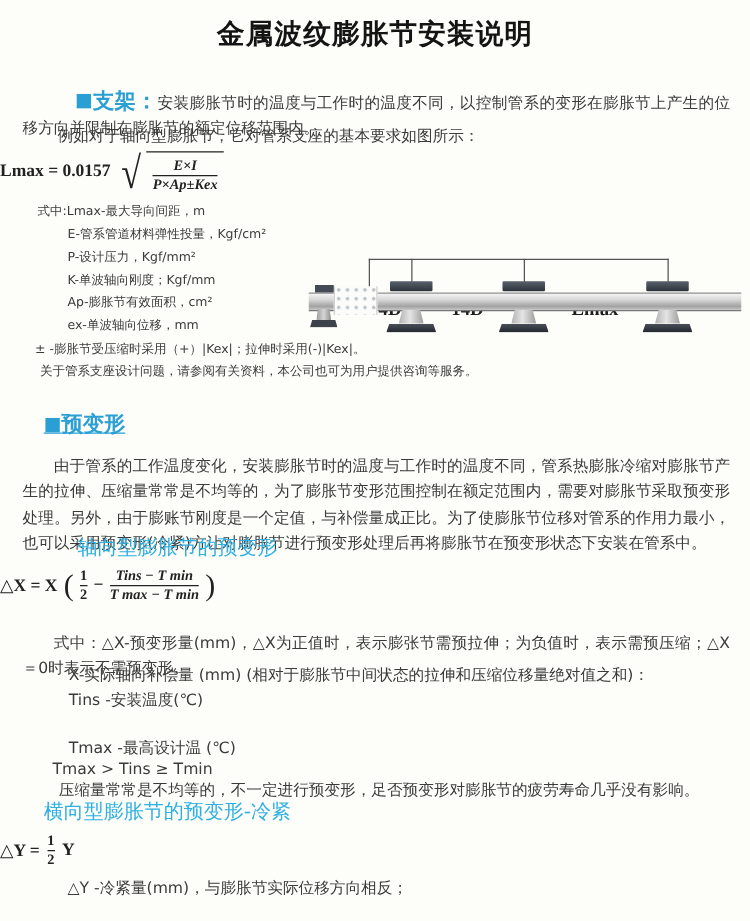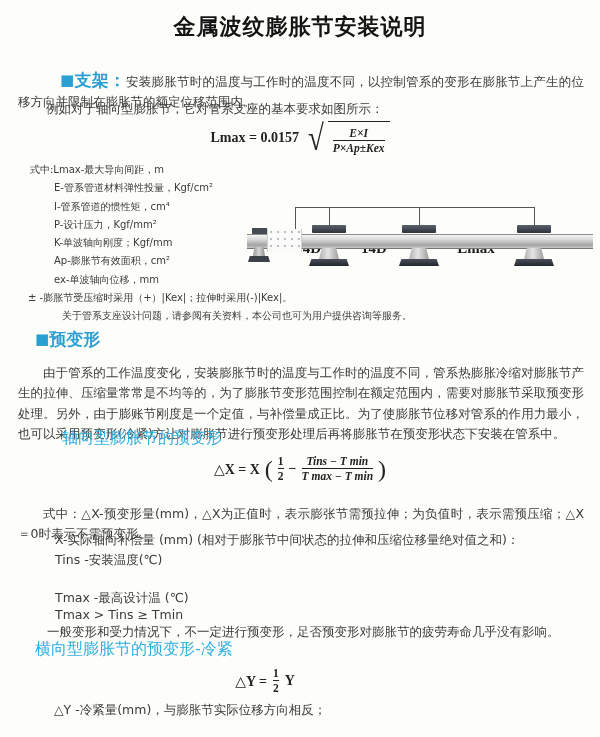--- a/index.html
+++ b/index.html
@@ -12,38 +12,38 @@
     position:absolute; top:12px; left:0; width:100%;
     text-align:center; font-size:22px; font-weight:bold; color:#141414; letter-spacing:1px;
   }
   .para{font-size:12.5px; line-height:20px; text-align:justify;}
   .support-para{position:absolute; top:57px; left:18px; width:566px; text-indent:42px;}
   .marker{color:#2a9fd4; font-size:15px; vertical-align:1px;}
   .sec-label{color:#2a9fd4; font-size:17px; font-weight:bold;}
   .example-line{position:absolute; top:101px; left:46px; font-size:12.5px;}
 
   
-  .formula-row{position:absolute; left:0; width:100%; display:flex; justify-content:center; align-items:center;
+  .formula-row{position:absolute; left:0; width:100%; display:flex; justify-content:flex-start; align-items:center;
     font-family:"Liberation Serif","DejaVu Serif",serif; color:#222;}
   .f-lmax{top:118px; height:40px; gap:7px;}
   .f-lhs{font-weight:bold; font-size:14px;}
   .sqrt-sign{font-size:36px; font-weight:400; line-height:34px; margin-right:-5px; transform:scaleX(.8);}
   .sqrt-body{border-top:1.6px solid #222; padding:1px 5px 0 5px;}
   .frac{display:inline-flex; flex-direction:column; align-items:center; font-size:11.5px; font-weight:bold; font-style:italic; line-height:13px;}
   .frac .den{border-top:1px solid #222; padding-top:1px;}
   .frac.noital{font-style:normal;}
   .f-dx{top:450px; height:38px; gap:5px;}
   .f-dy{top:664px; height:34px; gap:6px; padding-right:70px; box-sizing:border-box;}
   .paren{font-size:24px; font-weight:400; line-height:24px;}
 
   
   .defs{position:absolute; top:161px; left:30px; font-size:10px; line-height:18.3px; white-space:nowrap;}
   .defs .ind{margin-left:24px;}
   .defs .pm{margin-left:-2px;}
-  .defs .note{margin-left:32px;}
+  .defs .note{margin-left:2px;}
 
   
   .diagram{position:absolute; top:192px; left:247px; width:346px; height:96px;}
   .dim-line{position:absolute; top:15px; left:48px; width:240px; height:1px; background:#555;}
   .tick{position:absolute; top:15px; width:1px; height:23px; background:#555;}
   .dlabel{position:absolute; top:0px; transform:translateX(-50%);
     font-family:"Liberation Serif","DejaVu Serif",serif; font-weight:bold; font-size:15px; color:#1c1c1c;margin-top:48px;}
   .pipe{position:absolute; top:42px; left:0; width:346px; height:13px;
     background:linear-gradient(180deg,#f4f4f4 0%,#d9d9d9 35%,#a2a2a2 78%,#c9c9c9 100%);
     border-top:1px solid #8f8f8f; border-bottom:1px solid #777;}
@@ -63,21 +63,21 @@
   .anchor{position:absolute; top:36px; left:1px; width:22px;}
   .a-cap{margin:0 auto; width:15px; height:6px; background:#454b55;}
   .a-ped{margin:13px auto 0 auto; width:12px; height:9px;
     background:linear-gradient(90deg,#9a9a9a,#d5d5d5 50%,#8e8e8e);
     clip-path:polygon(12% 0,88% 0,100% 100%,0 100%);}
   .a-base{margin:0 auto; width:22px; height:6px; background:#3c414a;
     clip-path:polygon(8% 0,92% 0,100% 100%,0 100%);}
 
   
   .h-blue{position:absolute; font-weight:bold; color:#2a9fd4; font-size:17px;}
-  .h-predeform{top:328px; left:35px;}
+  .h-predeform{top:328px; left:35px;text-decoration:underline;}
   .h-cyan{position:absolute; font-weight:normal; color:#2fb0e2; font-size:16px;}
   .h-axial{top:428px; left:62px;}
   .h-lateral{top:639px; left:35px;}
   .predeform-para{position:absolute; top:350px; left:18px; width:566px; text-indent:2em; line-height:20.5px;}
   .explain-para{position:absolute; top:491px; left:18px; width:566px; text-indent:2em; line-height:20px;}
   .aline{position:absolute; font-size:12.5px; white-space:nowrap;}
   .note-line{position:absolute; top:702px; left:54px; font-size:12.5px;}
 </style>
 </head>
 <body>
@@ -97,21 +97,20 @@
       <span class="frac">
         <span class="num">E×I</span>
         <span class="den">P×Ap±Kex</span>
       </span>
     </span>
   </div>
 
   <div class="defs">
     <div>式中:Lmax-最大导向间距，m</div>
     <div class="ind">E-管系管道材料弹性投量，Kgf/cm²</div>
-    <div class="ind">I-管系管道的惯性矩，cm⁴</div>
     <div class="ind">P-设计压力，Kgf/mm²</div>
     <div class="ind">K-单波轴向刚度；Kgf/mm</div>
     <div class="ind">Ap-膨胀节有效面积，cm²</div>
     <div class="ind">ex-单波轴向位移，mm</div>
     <div class="pm">± -膨胀节受压缩时采用（+）|Kex|；拉伸时采用(-)|Kex|。</div>
     <div class="note">关于管系支座设计问题，请参阅有关资料，本公司也可为用户提供咨询等服务。</div>
   </div>
 
   <div class="diagram">
     <div class="dim-line"></div>
@@ -165,22 +164,22 @@
       <span class="den">T max − T min</span>
     </span>
     <span class="paren">)</span>
   </div>
 
   <p class="para explain-para">式中：△X-预变形量(mm)，△X为正值时，表示膨张节需预拉伸；为负值时，表示需预压缩；△X＝0时表示不需预变形。</p>
 
   <div class="aline" style="top:552px; left:55px">Tins -安装温度(℃)</div>
   <div class="aline" style="top:532px; left:55px">X-实际轴向补偿量 (mm) (相对于膨胀节中间状态的拉伸和压缩位移量绝对值之和)：</div>
   <div class="aline" style="top:590px; left:55px">Tmax -最高设计温 (℃)</div>
-  <div class="aline" style="top:607px; left:55px">Tmax &gt; Tins ≥ Tmin</div>
-  <div class="aline" style="top:624px; left:47px">一般变形和受力情况下，不一定进行预变形，足否预变形对膨胀节的疲劳寿命几乎没有影响。</div>
+  <div class="aline" style="top:607px; left:42px">Tmax &gt; Tins ≥ Tmin</div>
+  <div class="aline" style="top:624px; left:47px">压缩量常常是不均等的，不一定进行预变形，足否预变形对膨胀节的疲劳寿命几乎没有影响。</div>
 
   <div class="h-cyan h-lateral">横向型膨胀节的预变形-冷紧</div>
 
   <div class="formula-row f-dy">
     <span class="f-lhs">△Y =</span>
     <span class="frac noital">
       <span class="num">1</span>
       <span class="den">2</span>
     </span>
     <span class="f-lhs">Y</span>

